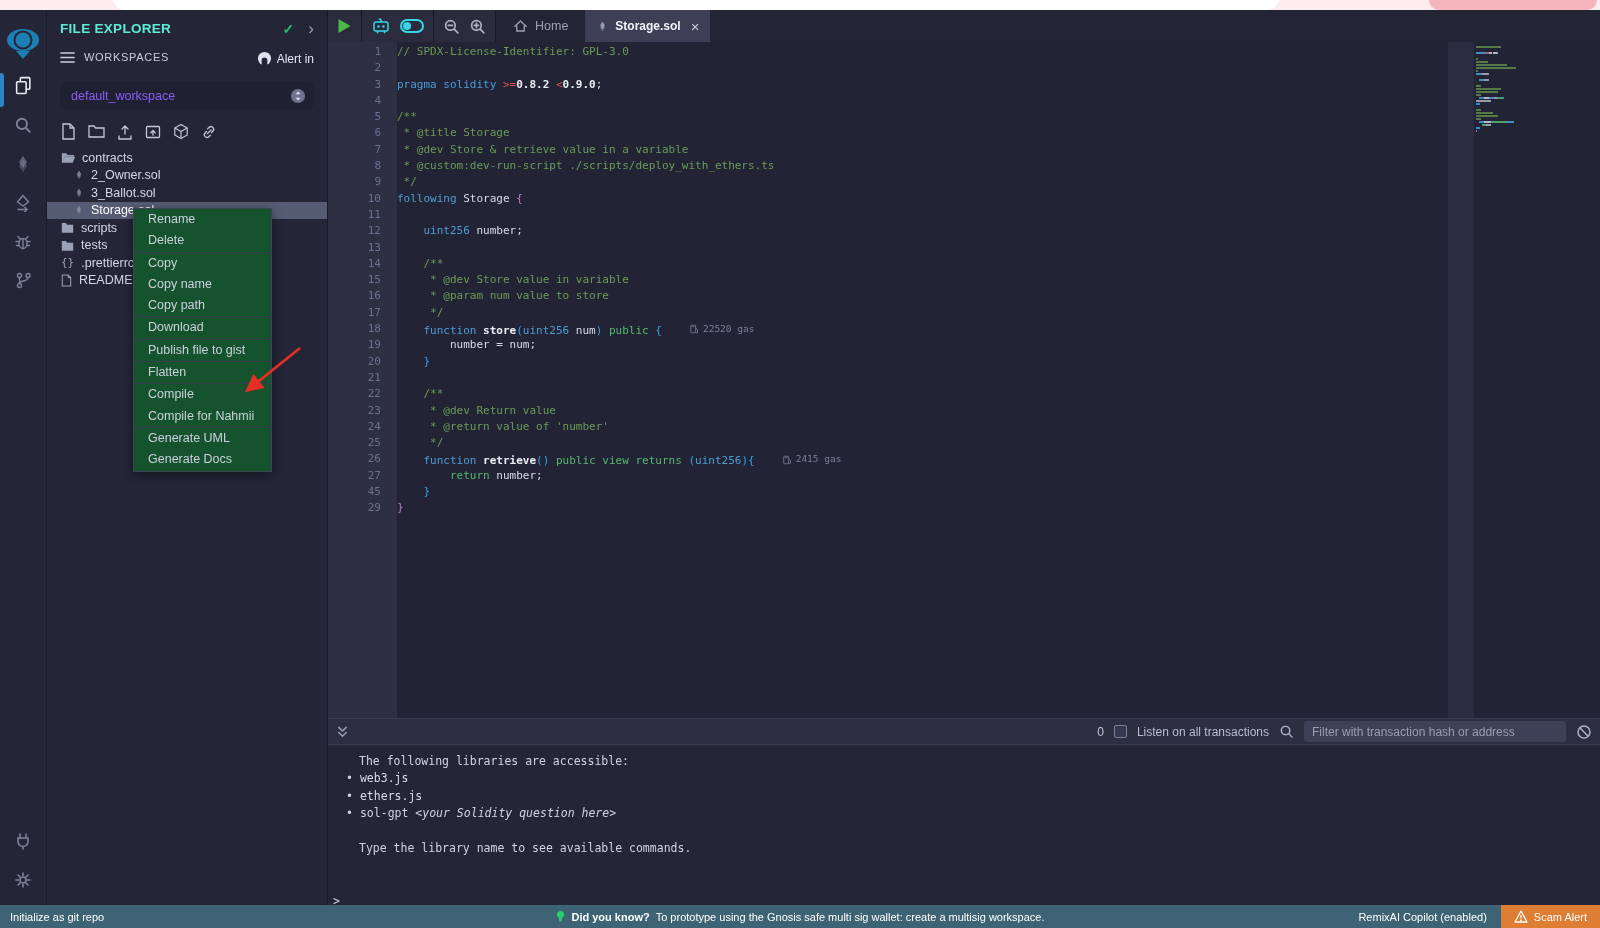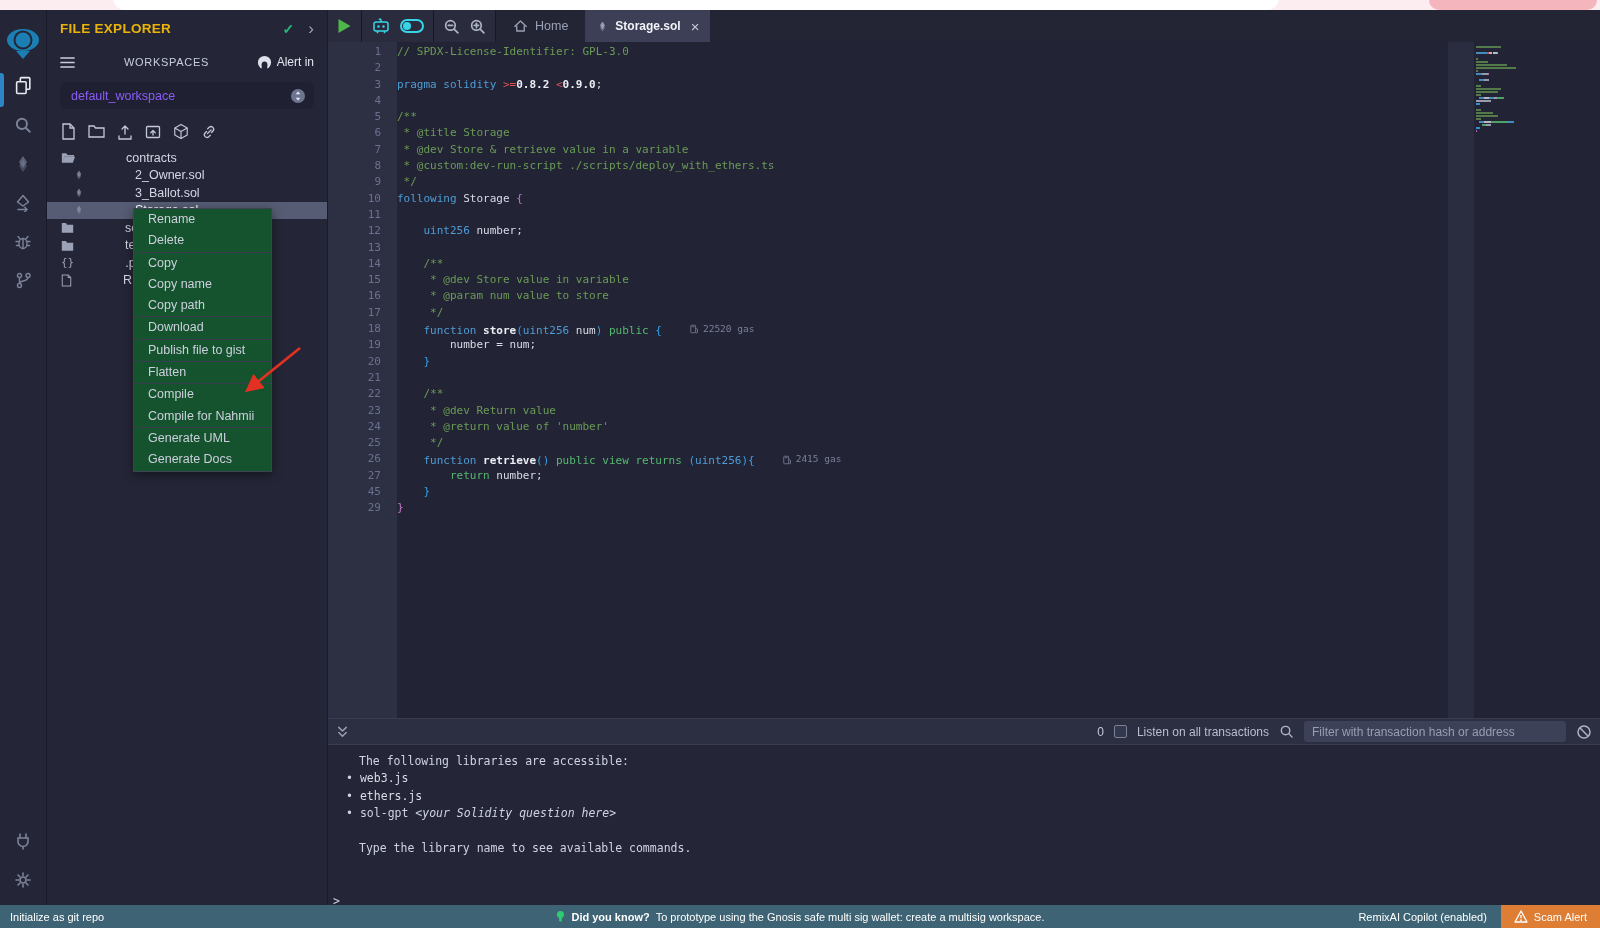--- a/index.html
+++ b/index.html
@@ -17,32 +17,32 @@
   
   .rail { width:47px; background:#242637; border-right:1px solid #191b2b; display:flex; flex-direction:column; align-items:center; position:relative; flex-shrink:0; }
   .rail-item { height:39px; width:47px; display:flex; align-items:center; justify-content:center; color:#7c8298; }
   .rail-logo { margin-top:10px; height:46px; }
   .rail-active-bar { position:absolute; left:0; top:63px; width:4px; height:34px; background:#2c86c5; border-radius:0 3px 3px 0; }
   .rail-bottom { margin-top:auto; display:flex; flex-direction:column; align-items:center; padding-bottom:6px; }
 
   
   .panel { width:281px; background:#242637; border-right:1px solid #191b2b; flex-shrink:0; position:relative; }
   .p-head { height:37px; display:flex; align-items:center; padding:0 13px; }
-  .p-title { flex:1; color:#eab308; font-weight:bold; font-size:13.5px; letter-spacing:.3px; }
+  .p-title { flex:1; color:#5eead4; font-weight:bold; font-size:13.5px; letter-spacing:.3px; }
   .p-check { color:#27b87a; font-size:14px; font-weight:bold; margin-right:14px; }
   .p-chevron { color:#9ba1b6; font-size:17px; line-height:10px; }
-  .p-ws { display:flex; align-items:center; padding:4px 13px 0 13px; height:26px;gap:40px; }
+  .p-ws { display:flex; align-items:flex-start; padding:4px 13px 0 13px; height:26px; }
   .p-ws-label { color:#c9cedd; font-size:11px; letter-spacing:.7px; margin-left:9px; }
   .p-signin { margin-left:auto; display:flex; align-items:center; gap:5px; color:#e3e6ef; font-size:12px; }
   .p-select { margin:9px 13px 0 13px; height:27px; background:#1f2132; border-radius:7px; display:flex; align-items:center; padding:0 8px 0 11px; }
   .p-select-text { flex:1; color:#8b5cf6; font-size:12.5px; }
   .p-tools { display:flex; gap:12px; padding:14px 0 7px 14px; color:#c3c8d8; }
   .p-tools .ticon { display:flex; align-items:center; }
   .tree { margin-top:2px; }
-  .trow { height:17.5px; display:flex; align-items:center; font-size:12.5px; color:#d4d8e4; cursor:default;gap:44px; }
+  .trow { height:17.5px; display:flex; align-items:center; font-size:12.5px; color:#d4d8e4; cursor:default; }
   .trow .ticn { display:flex; align-items:center; margin-right:7px; }
   .trow.sel { background:#565c73; color:#ffffff; }
   .ind0 { padding-left:14px; } .ind1 { padding-left:27px; }
 
   
   .main { flex:1; display:flex; flex-direction:column; background:#404040; min-width:0; }
 
   .topbar { height:32px; background:#232535; display:flex; align-items:stretch; flex-shrink:0; }
   .tb-group { display:flex; align-items:center; background:#2a2c3d; border-right:1px solid #16182a; padding:0 9px; gap:9px; }
   .tab-home { display:flex; align-items:center; gap:7px; padding:0 17px; color:#9ba1b6; font-size:12.5px; border-right:1px solid #3a3d52; }

